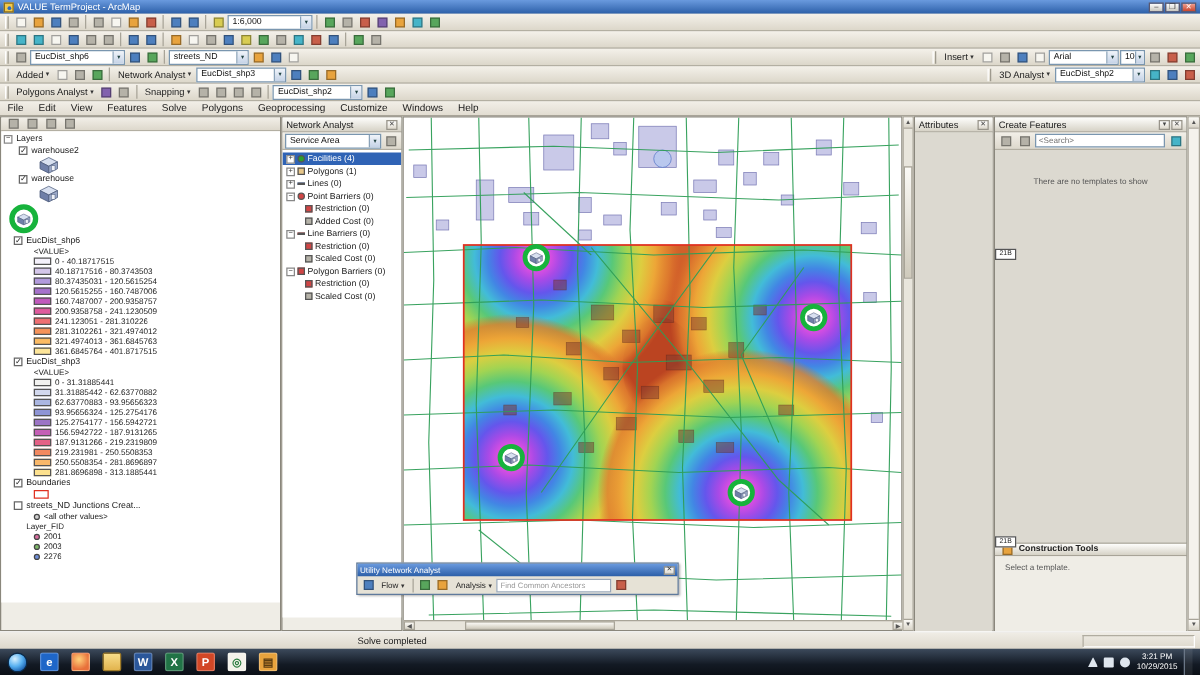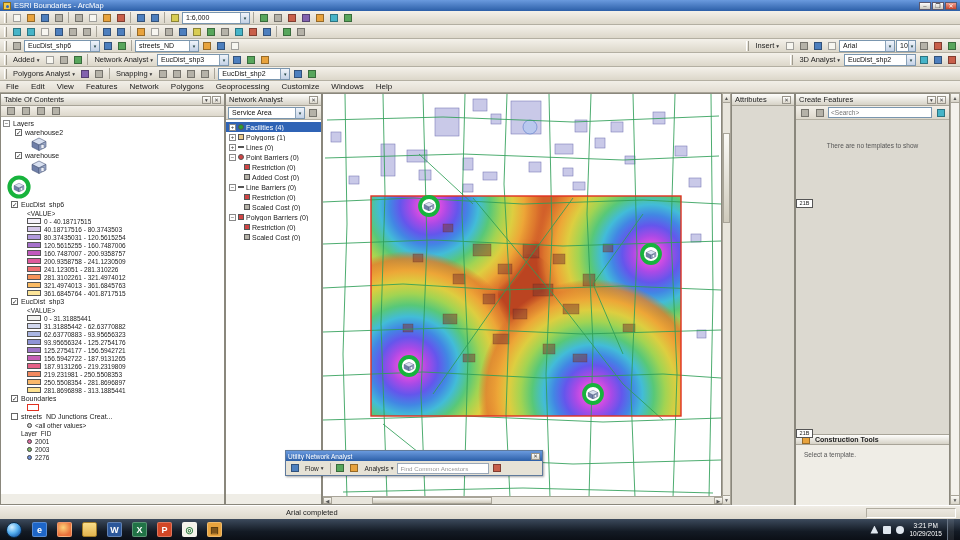--- a/index.html
+++ b/index.html
@@ -124,21 +124,21 @@
    <polygon points="3,4.5 10,1 17,4.5 10,8" fill="#d8e0f0" stroke="#4a5878" stroke-width="0.6"></polygon>
    <polygon points="3,4.5 10,8 10,13.5 3,10" fill="#6f7fa8" stroke="#4a5878" stroke-width="0.6"></polygon>
    <polygon points="10,8 17,4.5 17,10 10,13.5" fill="#9aa8c8" stroke="#4a5878" stroke-width="0.6"></polygon>
    <rect x="12" y="7.6" width="3" height="3.8" fill="#eef1f8" stroke="#4a5878" stroke-width="0.4"></rect>
   </symbol>
  </defs>
 </svg>
 
 <div class="titlebar">
   <span class="appic"></span>
-  <span>ESRI Boundaries - ArcMap</span>
+  <span>VALUE TermProject - ArcMap</span>
   <span class="winbtns">
     <span class="wbtn">–</span>
     <span class="wbtn">❐</span>
     <span class="wbtn close">✕</span>
   </span>
 </div>
 
 <div class="tbrow" style="top:11px">
   <span class="grip"></span>
   <span class="ic">
@@ -434,36 +434,29 @@
   <span class="ic">
       <i class="cg"></i>
     </span>
 </div>
 
 <div class="menubar">
   <span class="mitem">File</span>
   <span class="mitem">Edit</span>
   <span class="mitem">View</span>
   <span class="mitem">Features</span>
-  <span class="mitem">Network</span>
+  <span class="mitem">Solve</span>
   <span class="mitem">Polygons</span>
   <span class="mitem">Geoprocessing</span>
   <span class="mitem">Customize</span>
   <span class="mitem">Windows</span>
   <span class="mitem">Help</span>
 </div>
 
 <div class="panel toc">
-  <div class="phead">
-    <span>Table Of Contents</span>
-    <span class="phx">
-        <span class="pxb">▾</span>
-        <span class="pxb">✕</span>
-      </span>
-  </div>
   <div class="tociconrow">
     <span class="ic">
         <i class="cgy"></i>
       </span>
     <span class="ic">
         <i class="cgy"></i>
       </span>
     <span class="ic">
         <i class="cgy"></i>
       </span>
@@ -926,21 +919,21 @@
     <span class="unacombo">
       <span>Find Common Ancestors</span>
     </span>
     <span class="ic">
         <i class="cr"></i>
       </span>
   </div>
 </div>
 
 <div class="statusbar">
-  <span class="stmsg">Arial completed</span>
+  <span class="stmsg">Solve completed</span>
   <span class="cfx stcell"></span>
 </div>
 
 <div class="taskbar">
   <span class="orb"></span>
   <span class="tic" style="background:#1e66c8">e</span>
   <span class="tic" style="background:radial-gradient(circle at 40% 35%,#ffd27a,#e8703a 70%)"></span>
   <span class="tic" style="background:linear-gradient(#f8dd8a,#e2b44e);border-color:#a07c28"></span>
   <span class="tic" style="background:#2b579a">W</span>
   <span class="tic" style="background:#217346">X</span>

